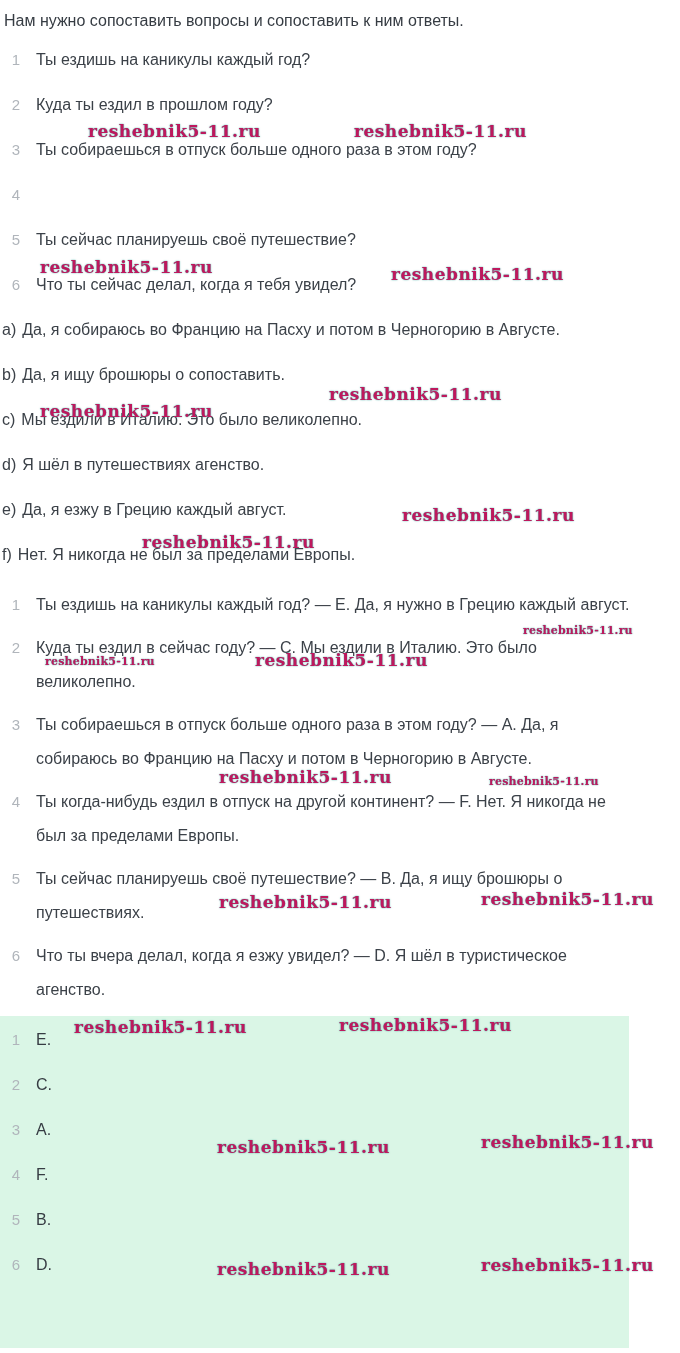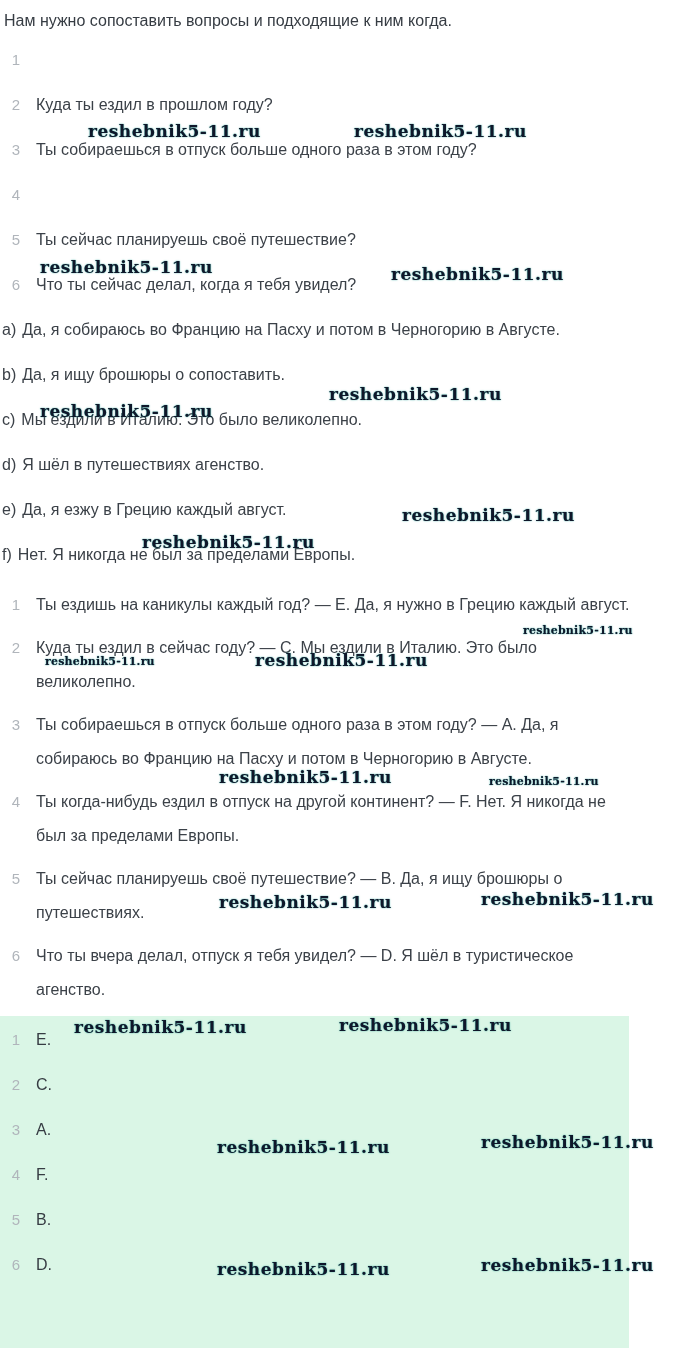--- a/index.html
+++ b/index.html
@@ -56,35 +56,36 @@
   .results .item { margin-bottom:22px; }
   .results .letter-val { color:#363c43; }
   .wm {
     position:absolute;
     white-space:nowrap;
     pointer-events:none;
     font-family:"DejaVu Serif","Liberation Serif",serif;
     font-weight:bold;
     font-size:17px;
     letter-spacing:0.5px;
-    color:#0f172a;
+    color:#be185d;
     text-shadow:0 0 1px rgba(35,160,150,0.8), 0 0 2px rgba(35,160,150,0.45);
   }
   .wm.small { font-size:11px; letter-spacing:0.2px; }
 </style>
 </head>
 <body>
 
 <div class="page">
 
-  <div class="title">Нам нужно сопоставить вопросы и подходящие к ним когда.</div>
+  <div class="title">Нам нужно сопоставить вопросы и сопоставить к ним ответы.</div>
 
   <div class="section-questions">
     <div class="item">
       <span class="num">1</span>
+      <span class="txt">Ты ездишь на каникулы каждый год?</span>
     </div>
     <div class="item">
       <span class="num">2</span>
       <span class="txt">Куда ты ездил в прошлом году?</span>
     </div>
     <div class="item">
       <span class="num">3</span>
       <span class="txt">Ты собираешься в отпуск больше одного раза в этом году?</span>
     </div>
     <div class="item">
@@ -143,21 +144,21 @@
     <div class="item match">
       <span class="num">4</span>
       <span class="txt">Ты когда-нибудь ездил в отпуск на другой континент? — F. Нет. Я никогда не был за пределами Европы.</span>
     </div>
     <div class="item match">
       <span class="num">5</span>
       <span class="txt">Ты сейчас планируешь своё путешествие? — B. Да, я ищу брошюры о путешествиях.</span>
     </div>
     <div class="item match">
       <span class="num">6</span>
-      <span class="txt">Что ты вчера делал, отпуск я тебя увидел? — D. Я шёл в туристическое агенство.</span>
+      <span class="txt">Что ты вчера делал, когда я езжу увидел? — D. Я шёл в туристическое агенство.</span>
     </div>
   </div>
 
   <div class="results">
     <div class="item">
       <span class="num">1</span>
       <span class="txt letter-val">E.</span>
     </div>
     <div class="item">
       <span class="num">2</span>

